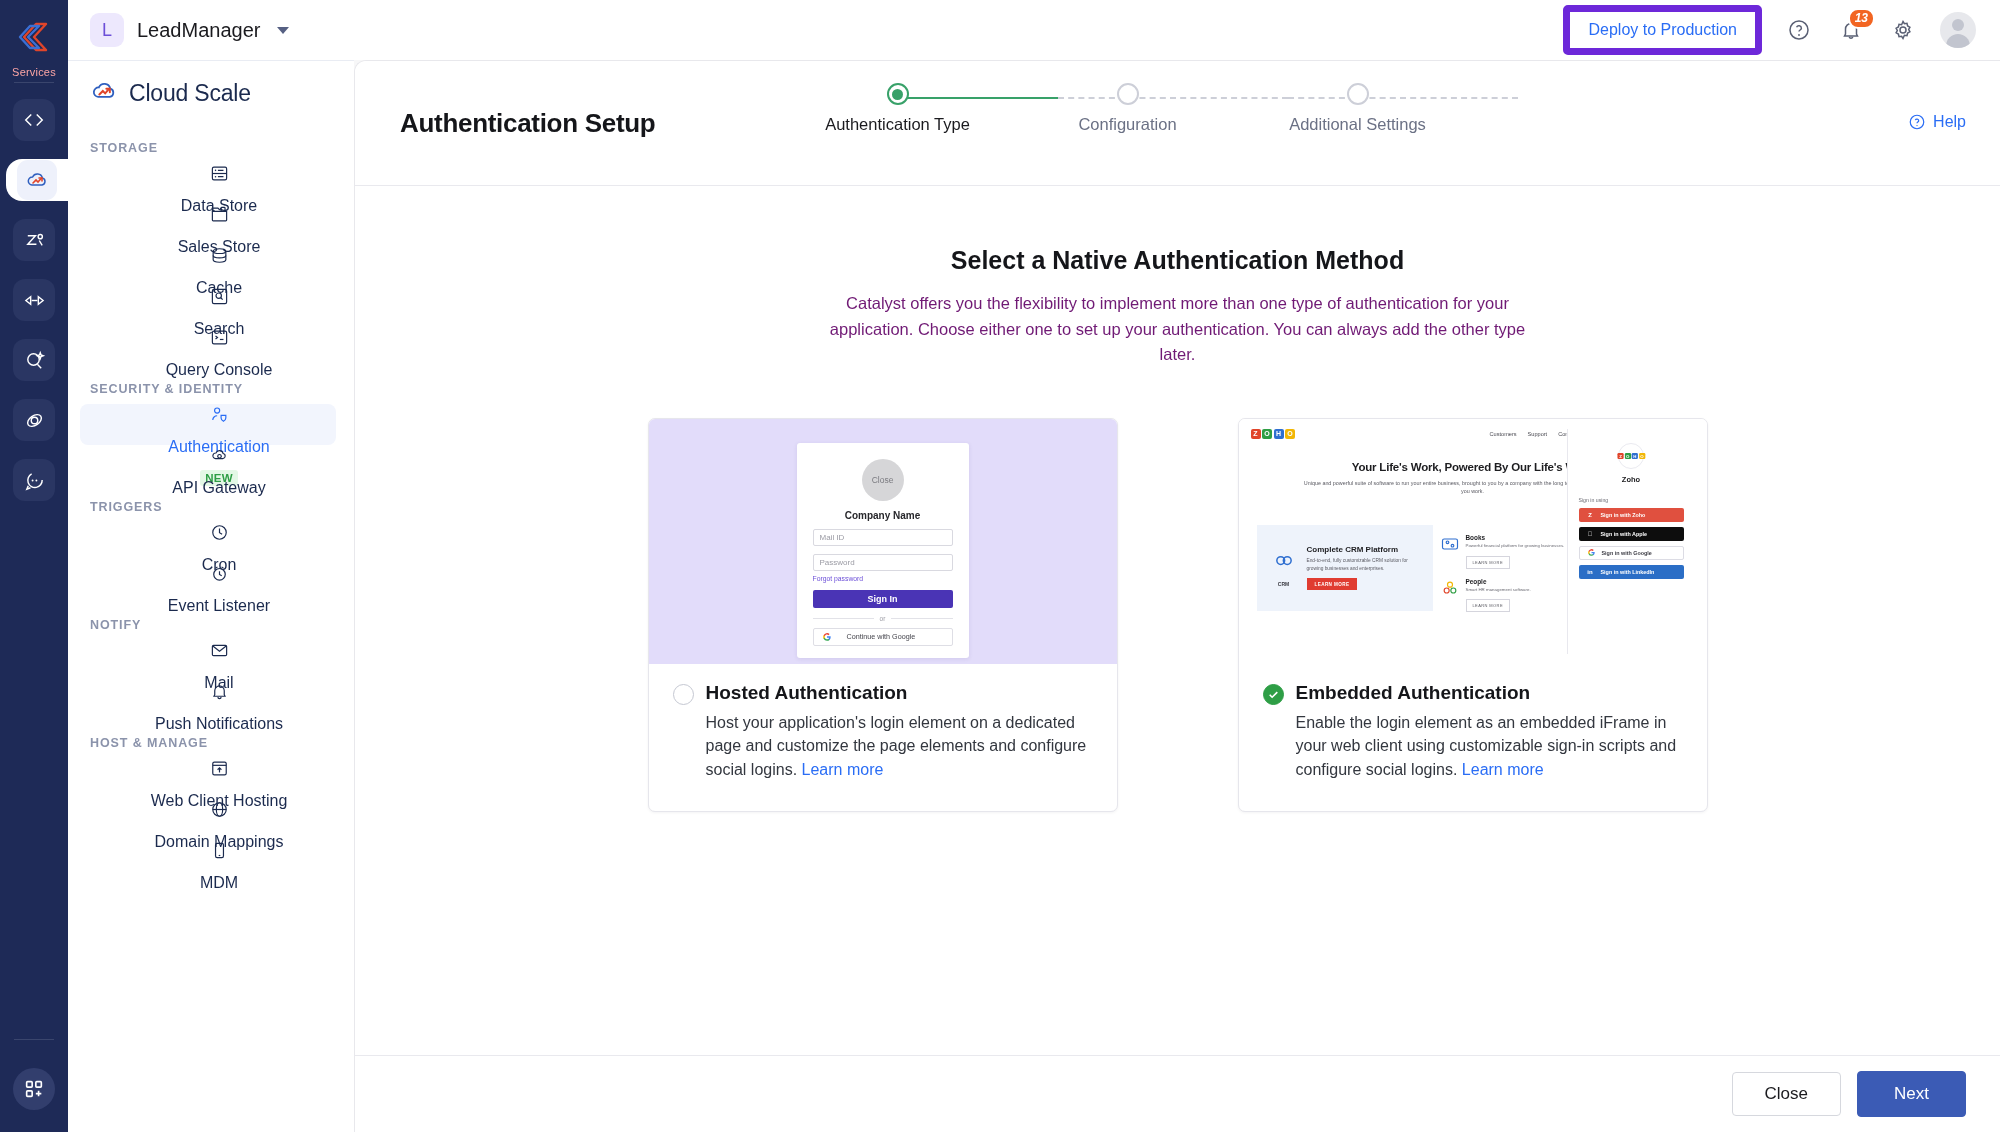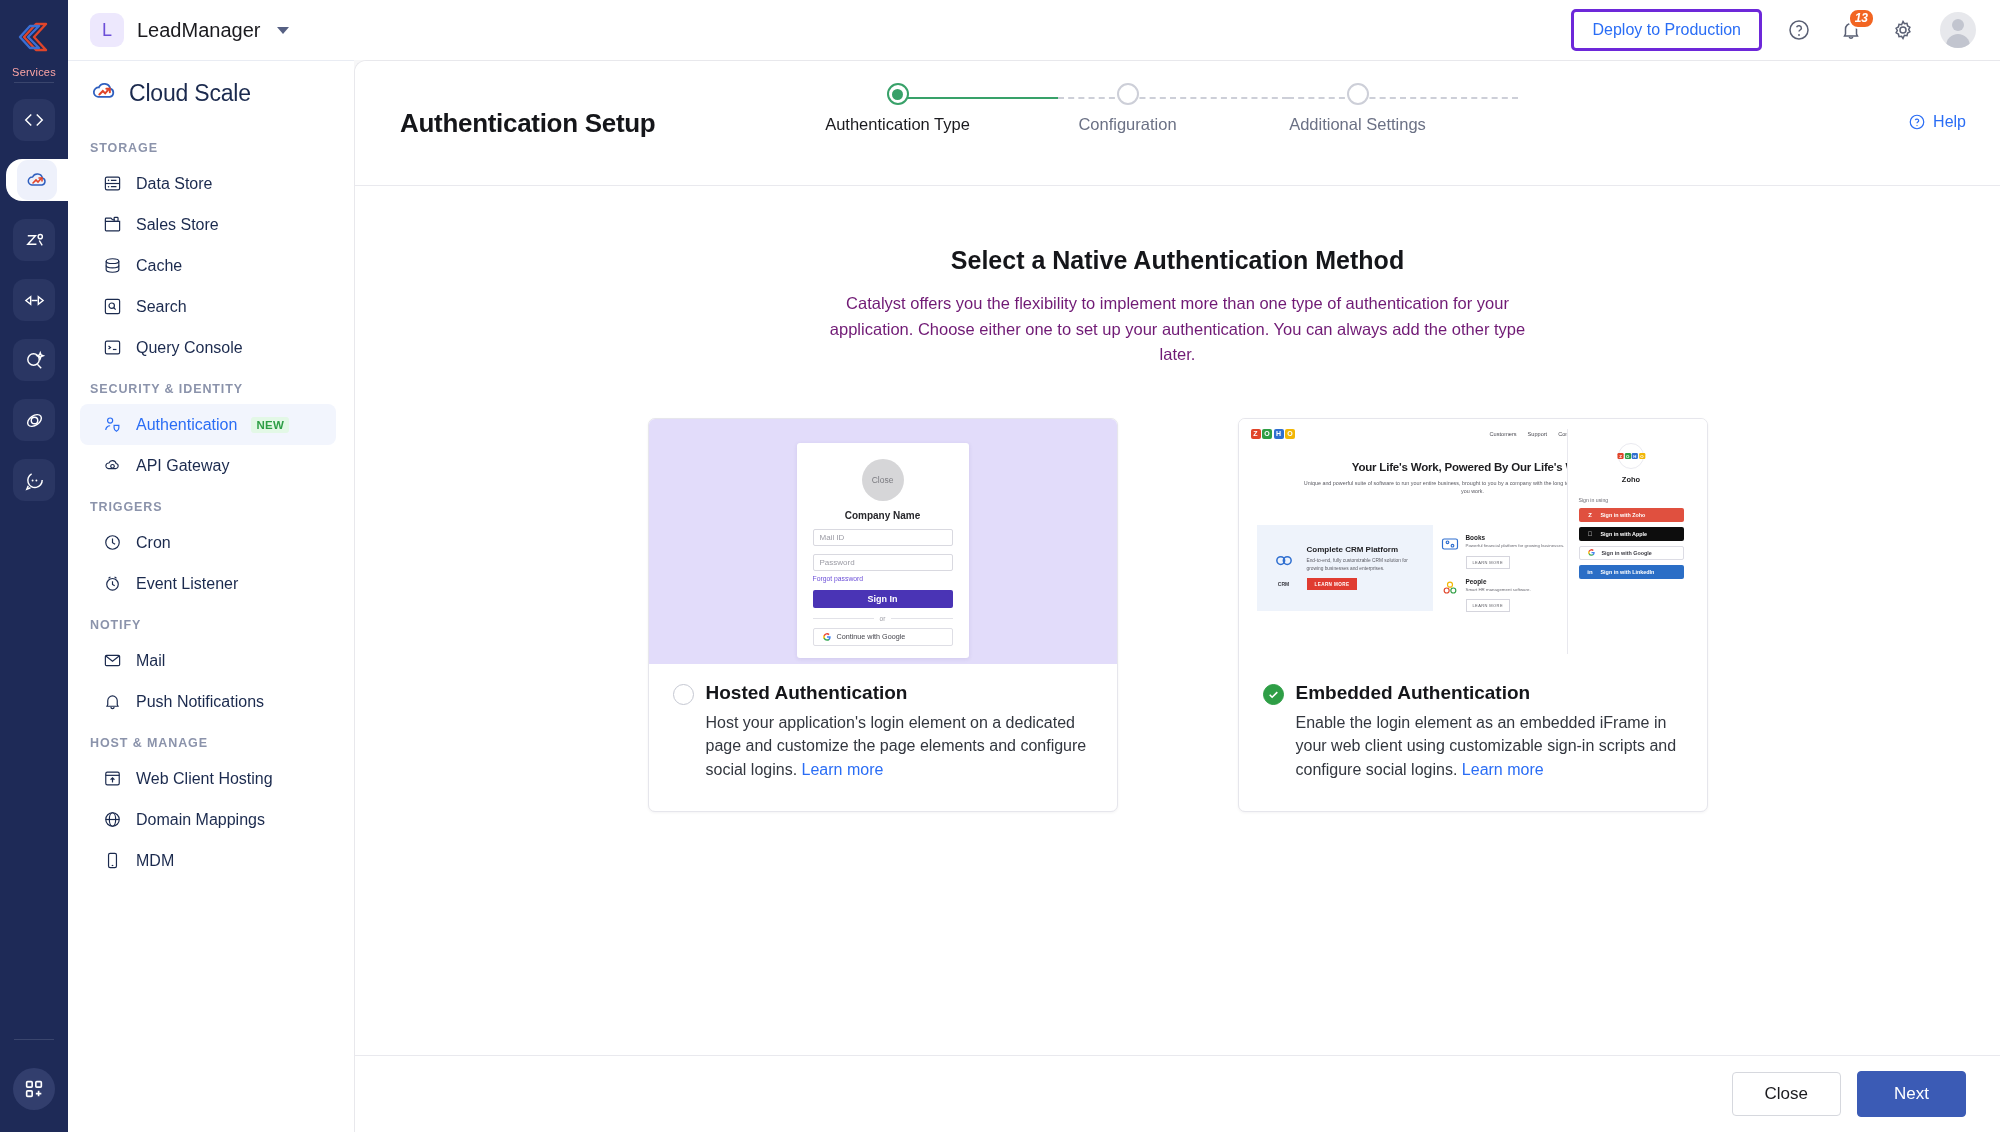--- a/index.html
+++ b/index.html
@@ -60,39 +60,39 @@
   }
   .sidebar-sub .t { font-size: 23px; color: #1b2a4e; font-weight: 500; letter-spacing: -.2px;}
   .nav { padding: 8px 0 0 0; overflow: hidden; flex: 1; }
   .nav-group-label {
     font-size: 12.5px; color: #8b93ab; letter-spacing: .9px; font-weight: 600;
     padding: 14px 0 8px 22px;
   }
   .nav-item {
     display: flex; align-items: center; gap: 14px; height: 41px;
     padding-left: 22px; margin: 0 18px 0 12px; border-radius: 8px;
-    color: #1b2a4e; font-size: 16px; cursor: pointer;
+    color: #1b2a4e; font-size: 16px; cursor: pointer; flex-direction: column;
   }
   .nav-item .label { white-space: nowrap; }
   .nav-item.active { background: #f2f5fd; color: #2a6df5; }
   .nav-item.active .label { color: #2a6df5; }
   .badge-new {
     background: #e3f8e6; color: #2e9e46; font-size: 11.5px; font-weight: 700;
     padding: 2px 5px; border-radius: 3px; letter-spacing: .3px;
   }
   .nav-ic { width: 20px; height: 20px; flex: 0 0 20px; display:flex;align-items:center;justify-content:center;}
 
   
   .main { flex: 1; display: flex; flex-direction: column; background: #f7f7f8; position: relative; }
   .topbar {
     height: 60px; background: #fff; display: flex; align-items: center;
     justify-content: flex-end; padding-right: 24px; gap: 22px;
   }
   .deploy-btn {
-    border: 3px solid #6d28d9; color: #2a6df5; background: #fff;
+    border: 7px solid #6d28d9; color: #2a6df5; background: #fff;
     font-size: 16px; padding: 9px 18px; border-radius: 5px; cursor: pointer;
   }
   .icon-btn { position: relative; width: 30px; height: 30px; display:flex;align-items:center;justify-content:center; cursor:pointer;}
   .notif-count {
     position: absolute; top: -7px; right: -9px; background: #f26522; color: #fff;
     font-size: 12px; font-weight: 700; border-radius: 10px; padding: 1px 5px; min-width: 21px;
     text-align:center; line-height:15px; border: 2px solid #fff; font-style: italic;
   }
   .avatar-wrap{position:relative;width:36px;height:36px;border-radius:50%;overflow:hidden;background:#e7e8ec;display:flex;align-items:center;justify-content:center;}
   .avatar-wrap .h{width:12px;height:12px;border-radius:50%;background:#c2c5cf;position:absolute;top:7px;}
@@ -178,21 +178,21 @@
   .forgot { font-size: 6.8px; color: #6c4fd8; margin-top: 4px; }
   .signin-btn {
     height: 18px; background: #4a34b5; color:#fff; font-size: 9px; border-radius: 2px;
     display:flex;align-items:center;justify-content:center; margin-top: 8px; font-weight:600;
   }
   .or-row { display:flex; align-items:center; gap:6px; margin-top:7px; }
   .or-row .ln { flex:1; height:1px; background:#e2e2e8; }
   .or-row .or { font-size:6.5px; color:#9b9ba4; }
   .google-btn {
     height: 18px; border:1px solid #dedee5; border-radius:2px; margin-top:6px;
-    display:flex;align-items:center; gap:6px; padding-left:9px; font-size:7.2px; color:#44444c;
+    display:flex;align-items:center; gap:16px; padding-left:9px; font-size:7.2px; color:#44444c;
   }
 
   
   .emb-bg { width:100%; height:100%; background:#fff; position:relative; padding: 10px 12px; }
   .emb-nav { display:flex; align-items:center; justify-content:space-between; }
   .zoho-logo { display:flex; gap:1.5px; }
   .zoho-logo span {
     width:10px;height:10px;border-radius:2px;color:#fff;font-size:7px;font-weight:700;
     display:flex;align-items:center;justify-content:center;
   }

